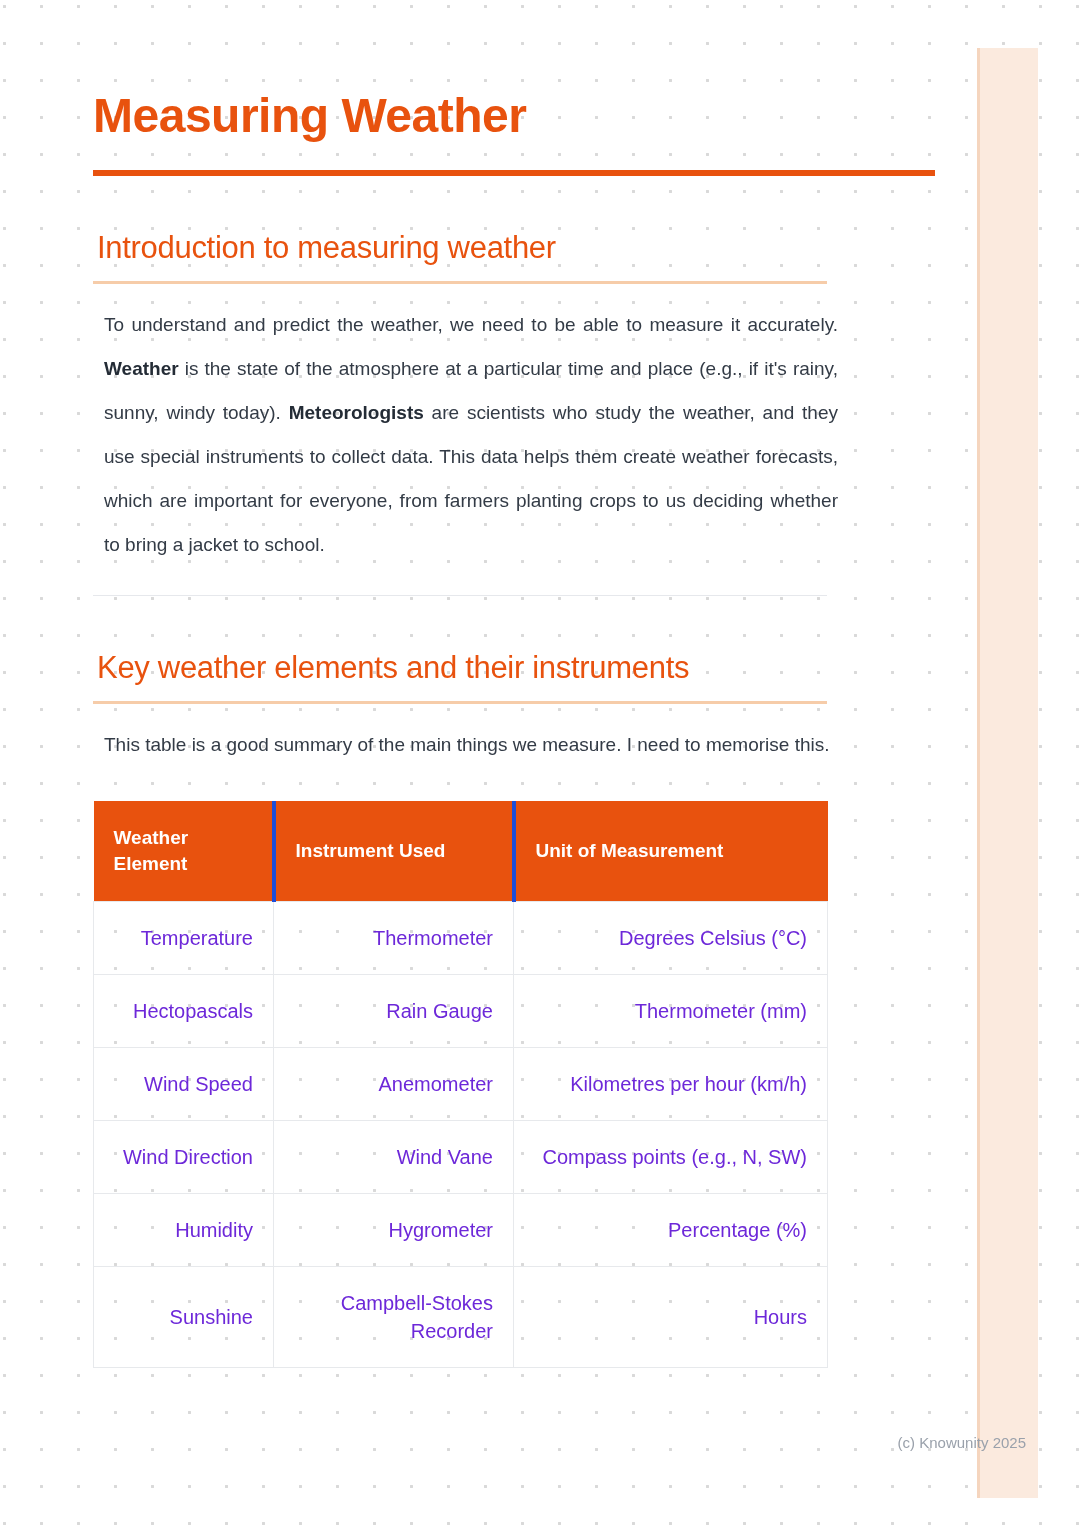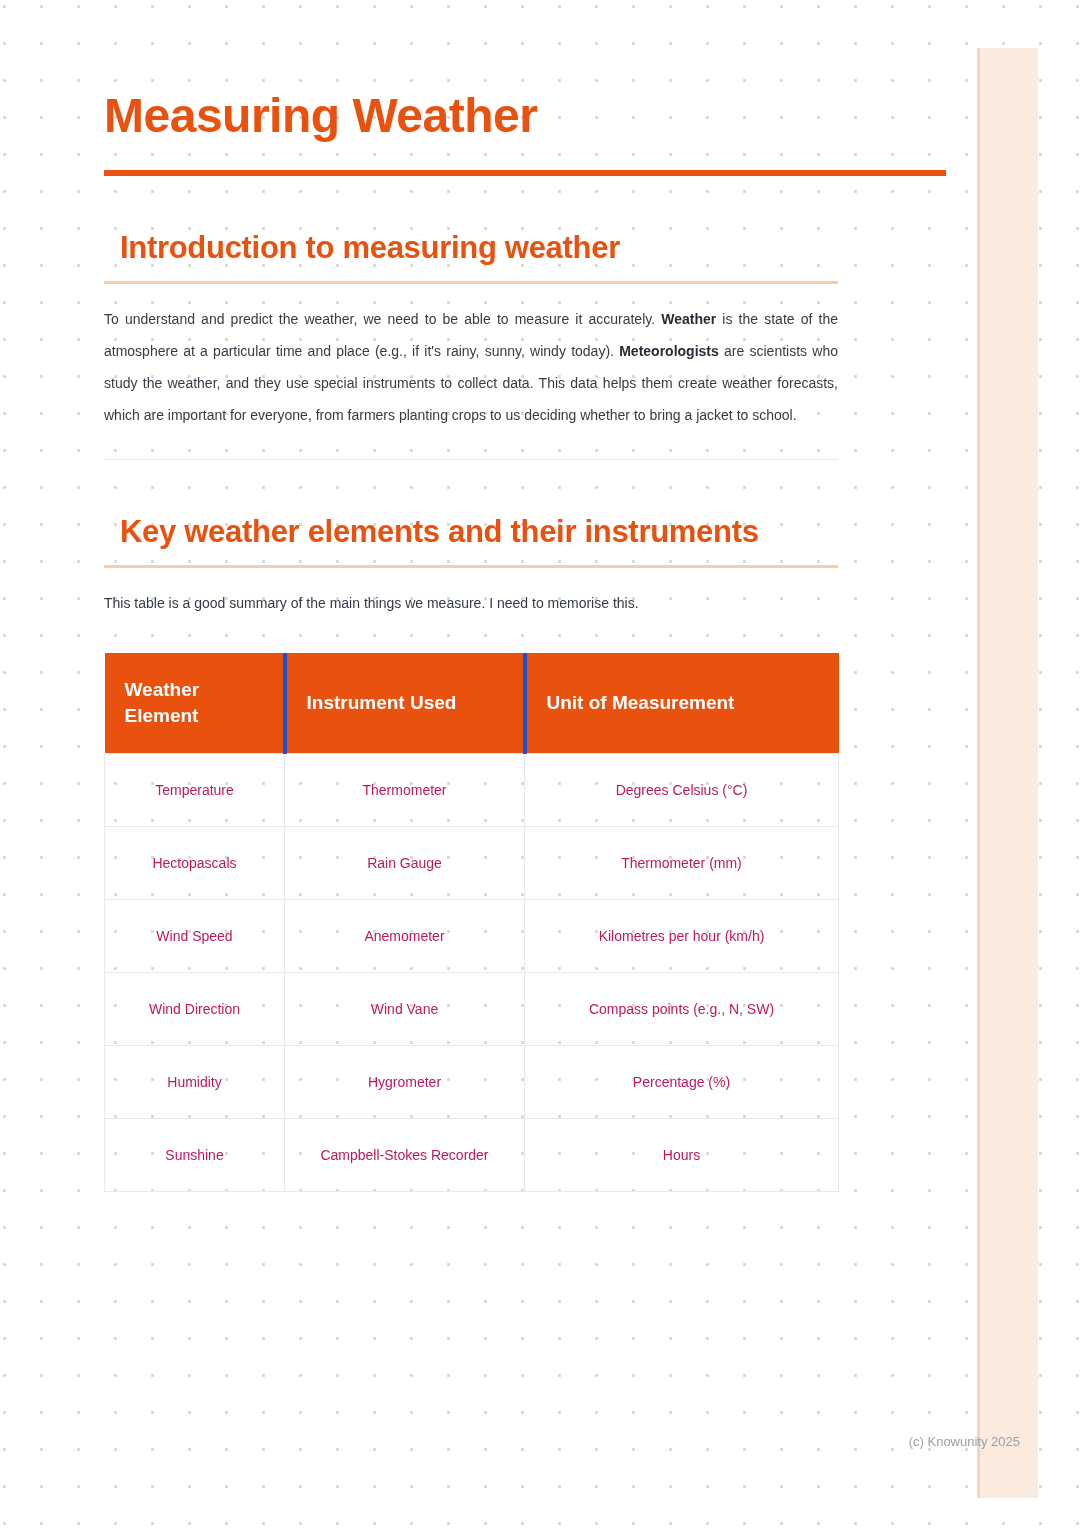--- a/index.html
+++ b/index.html
@@ -21,57 +21,57 @@
     position: absolute;
     left: 977px;
     top: 48px;
     bottom: 30px;
     width: 58px;
     background: var(--stripe, #FBEADE);
     border-left: 3px solid #F5D5BE;
   }
   .content {
     position: absolute;
-    left: 104px;
+    left: 93px;
     top: 0;
     width: 842px;
   }
   h1.page-title {
     margin: 88px 0 0 0;
     font-size: 48px;
     line-height: 56px;
     font-weight: bold;
     color: var(--accent, #E8520E);
     letter-spacing: -0.5px;
   }
   .title-rule {
     margin-top: 26px;
     width: 842px;
     height: 6px;
     background: var(--accent, #E8520E);
   }
   h2.section-heading {
-    margin: 52px 0 0 16px;
+    margin: 52px 0 0 4px;
     font-size: 31px;
     line-height: 40px;
-    font-weight: bold;
+    font-weight: normal;
     color: var(--accent, #E8520E);
     letter-spacing: -0.3px;
   }
   .heading-rule {
     margin-top: 13px;
     width: 734px;
     height: 3px;
     background: var(--light-rule, #F6CCA9);
   }
   p.body-text {
     width: 734px;
-    margin: 19px 0 0 0;
-    font-size: 14px;
-    line-height: 32px;
+    margin: 19px 0 0 11px;
+    font-size: 19px;
+    line-height: 44px;
     text-align: justify;
     color: var(--body-text, #333B46);
   }
   p.body-text strong {
     font-weight: bold;
     color: #242C36;
   }
   .section-divider {
     margin-top: 28px;
     width: 734px;
@@ -94,32 +94,32 @@
     vertical-align: middle;
     padding: 24px 20px;
     line-height: 26px;
   }
   table.weather-table th + th {
     border-left: 4px solid #1d4ed8;
   }
   table.weather-table td {
     border: 1px solid var(--table-border, #E7E9EC);
     padding: 22px 20px;
-    font-size: 14px;
+    font-size: 20px;
     line-height: 28px;
-    color: #be185d;
-    text-align: center;
+    color: #6d28d9;
+    text-align: right;
     vertical-align: middle;
     background: transparent;
   }
   .footer-credit {
     position: absolute;
     top: 1434px;
-    right: 60px;
-    font-size: 13px;
+    right: 54px;
+    font-size: 15px;
     color: var(--footer-text, #9AA1AB);
     margin-left: 24px;
   }
 </style>
 </head>
 <body>
 
 <div class="side-stripe"></div>
 
 <div class="content">

